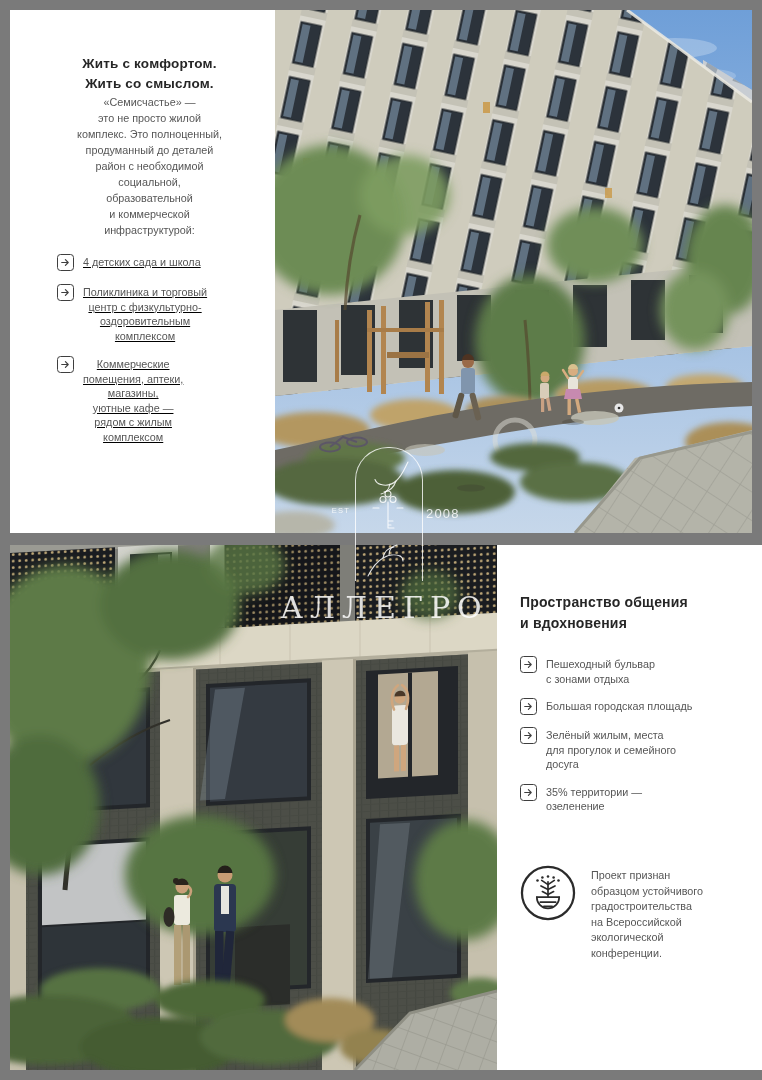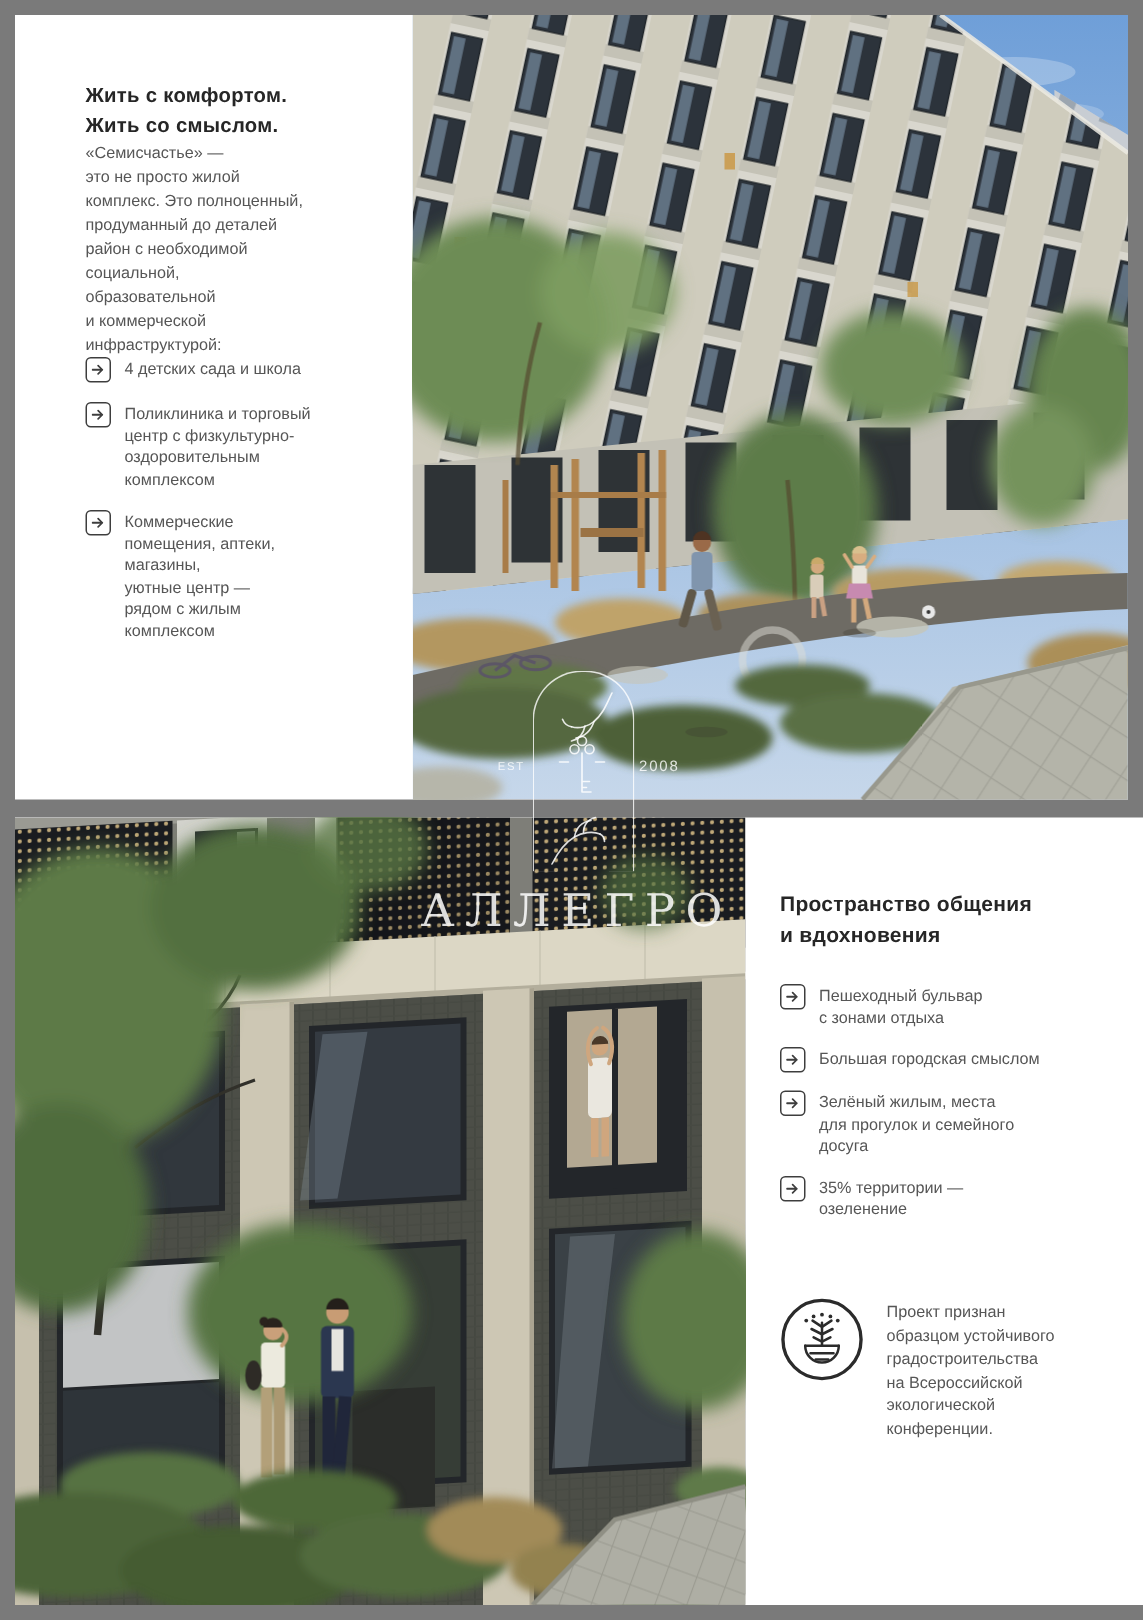--- a/index.html
+++ b/index.html
@@ -7,45 +7,45 @@
          font-family:"Liberation Sans",sans-serif;}
   .panel{position:absolute;background:#fff;}
   .panel-top{left:10px;top:10px;width:742px;height:523px;}
   .panel-bottom{left:10px;top:545px;width:742px;height:525px;padding-left:21px;}
   .photo{position:absolute;overflow:hidden;}
   .photo svg{display:block;}
   .photo-top{right:0;top:0;width:477px;height:523px;}
   .photo-bottom{left:0;top:0;width:487px;height:525px;}
   .ml{white-space:pre-line;}
   
-  .txt-top{position:absolute;left:47px;top:44px;width:185px;}
+  .txt-top{position:absolute;left:47px;top:44px;width:185px;text-align:center;}
   .h-top{font-size:13.5px;font-weight:bold;line-height:20px;color:#262626;letter-spacing:.2px;}
   .intro{font-size:10.8px;line-height:16px;color:#565656;}
-  .bullets-top{margin-top:0;}
+  .bullets-top{margin-top:16px;text-decoration:underline;}
   .bullet{display:flex;gap:9px;margin-bottom:13px;}
   .bullet-icon{flex:0 0 auto;width:15px;height:15px;border:1.4px solid #3e3e3e;border-radius:3.5px;
                display:flex;align-items:center;justify-content:center;margin-top:0;}
   .bullet-text{font-size:10.8px;line-height:14.5px;color:#565656;padding-top:1px;}
   
   .txt-bottom{position:absolute;left:510px;top:47px;width:215px;}
   .h-bottom{font-size:14px;font-weight:bold;line-height:21px;color:#262626;letter-spacing:.2px;}
   .bullets-bottom{margin-top:22px;}
   .bullet-b{margin-bottom:12px;}
   .award{position:absolute;left:510px;top:320px;width:225px;display:flex;align-items:flex-start;}
   .award-badge{flex:0 0 auto;width:56px;height:56px;}
   .award-text{margin-left:15px;font-size:10.8px;line-height:15.5px;color:#565656;padding-top:3px;}
   
   .wm{position:absolute;left:0;top:0;width:762px;height:792px;pointer-events:none;z-index:30;
       color:rgba(255,255,255,.82);}
   .wm-arch{position:absolute;left:355px;top:447px;width:66px;height:133px;
            border:1.3px solid rgba(255,255,255,.8);border-bottom:none;
            border-radius:33px 33px 0 0;}
   .wm-est{position:absolute;left:312px;top:506px;width:38px;text-align:right;
           font-size:7.5px;letter-spacing:1.2px;}
-  .wm-year{position:absolute;left:426px;top:506px;font-size:10px;letter-spacing:1.2px;}
+  .wm-year{position:absolute;left:426px;top:506px;font-size:13px;letter-spacing:1.2px;}
   .wm-brand{position:absolute;left:0;right:0;top:590px;text-align:center;
             font-family:"DejaVu Serif",serif;font-size:30px;font-weight:400;
             letter-spacing:7px;text-indent:7px;color:rgba(255,255,255,.85);}
   .wm-tagline{position:absolute;left:0;right:0;top:628px;text-align:right;
               font-size:9.5px;letter-spacing:2.8px;text-indent:2.8px;color:rgba(255,255,255,.8);}
   .wm svg{position:absolute;}
 </style>
 </head>
 <body>
 
@@ -87,21 +87,21 @@
         </div>
         <div class="bullet">
           <span class="bullet-icon">
             <svg width="9" height="9" viewBox="0 0 10 10">
                 <path d="M0.8,5 H8 M4.9,1.9 L8,5 L4.9,8.1" fill="none" stroke="#3e3e3e" stroke-width="1.3" stroke-linecap="round" stroke-linejoin="round"></path>
               </svg>
           </span>
           <span class="bullet-text ml">Коммерческие
 помещения, аптеки,
 магазины,
-уютные центр —
+уютные кафе —
 рядом с жилым
 комплексом</span>
         </div>
       </div>
     </div>
 
     <div class="photo photo-top">
       <svg width="477" height="523" viewBox="0 0 477 523">
         <defs>
           <linearGradient id="skyG" x1="0" y1="0" x2="0" y2="1">
@@ -402,21 +402,21 @@
           </span>
           <span class="bullet-text ml">Пешеходный бульвар
 с зонами отдыха</span>
         </div>
         <div class="bullet bullet-b">
           <span class="bullet-icon">
             <svg width="9" height="9" viewBox="0 0 10 10">
                 <path d="M0.8,5 H8 M4.9,1.9 L8,5 L4.9,8.1" fill="none" stroke="#3e3e3e" stroke-width="1.3" stroke-linecap="round" stroke-linejoin="round"></path>
               </svg>
           </span>
-          <span class="bullet-text ml">Большая городская смыслом</span>
+          <span class="bullet-text ml">Большая городская площадь</span>
         </div>
         <div class="bullet bullet-b">
           <span class="bullet-icon">
             <svg width="9" height="9" viewBox="0 0 10 10">
                 <path d="M0.8,5 H8 M4.9,1.9 L8,5 L4.9,8.1" fill="none" stroke="#3e3e3e" stroke-width="1.3" stroke-linecap="round" stroke-linejoin="round"></path>
               </svg>
           </span>
           <span class="bullet-text ml">Зелёный жилым, места
 для прогулок и семейного
 досуга</span>

